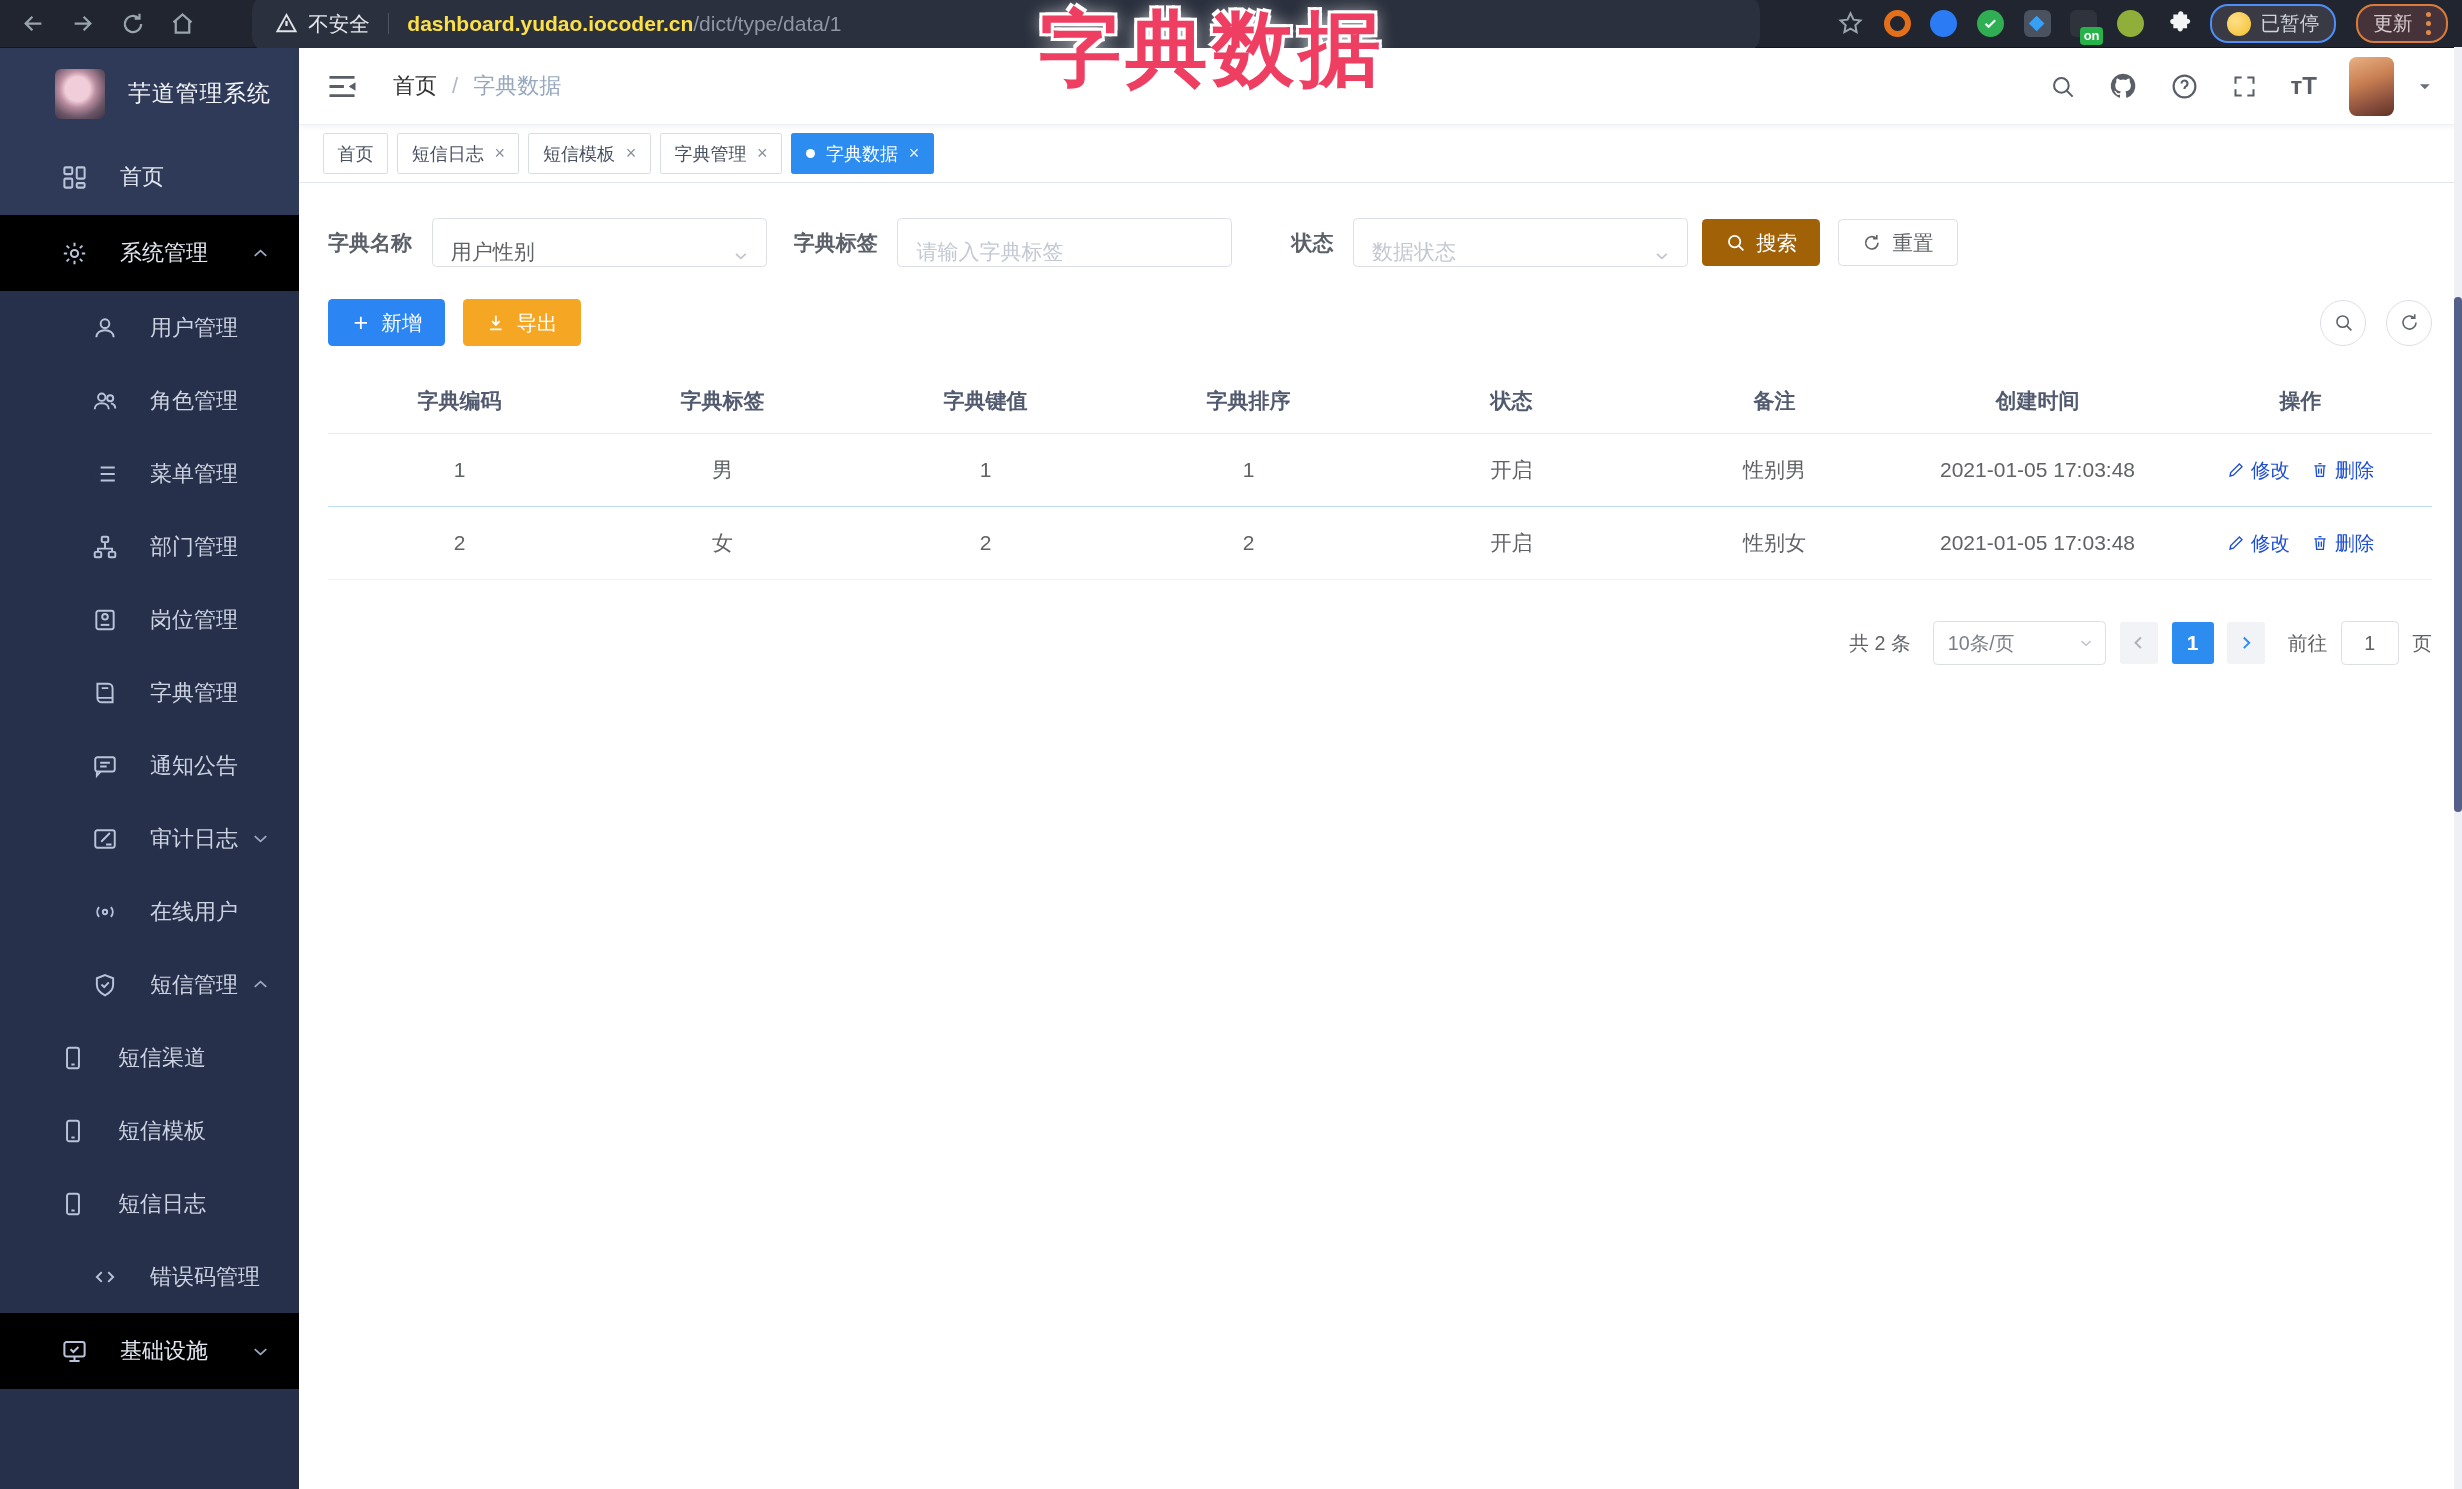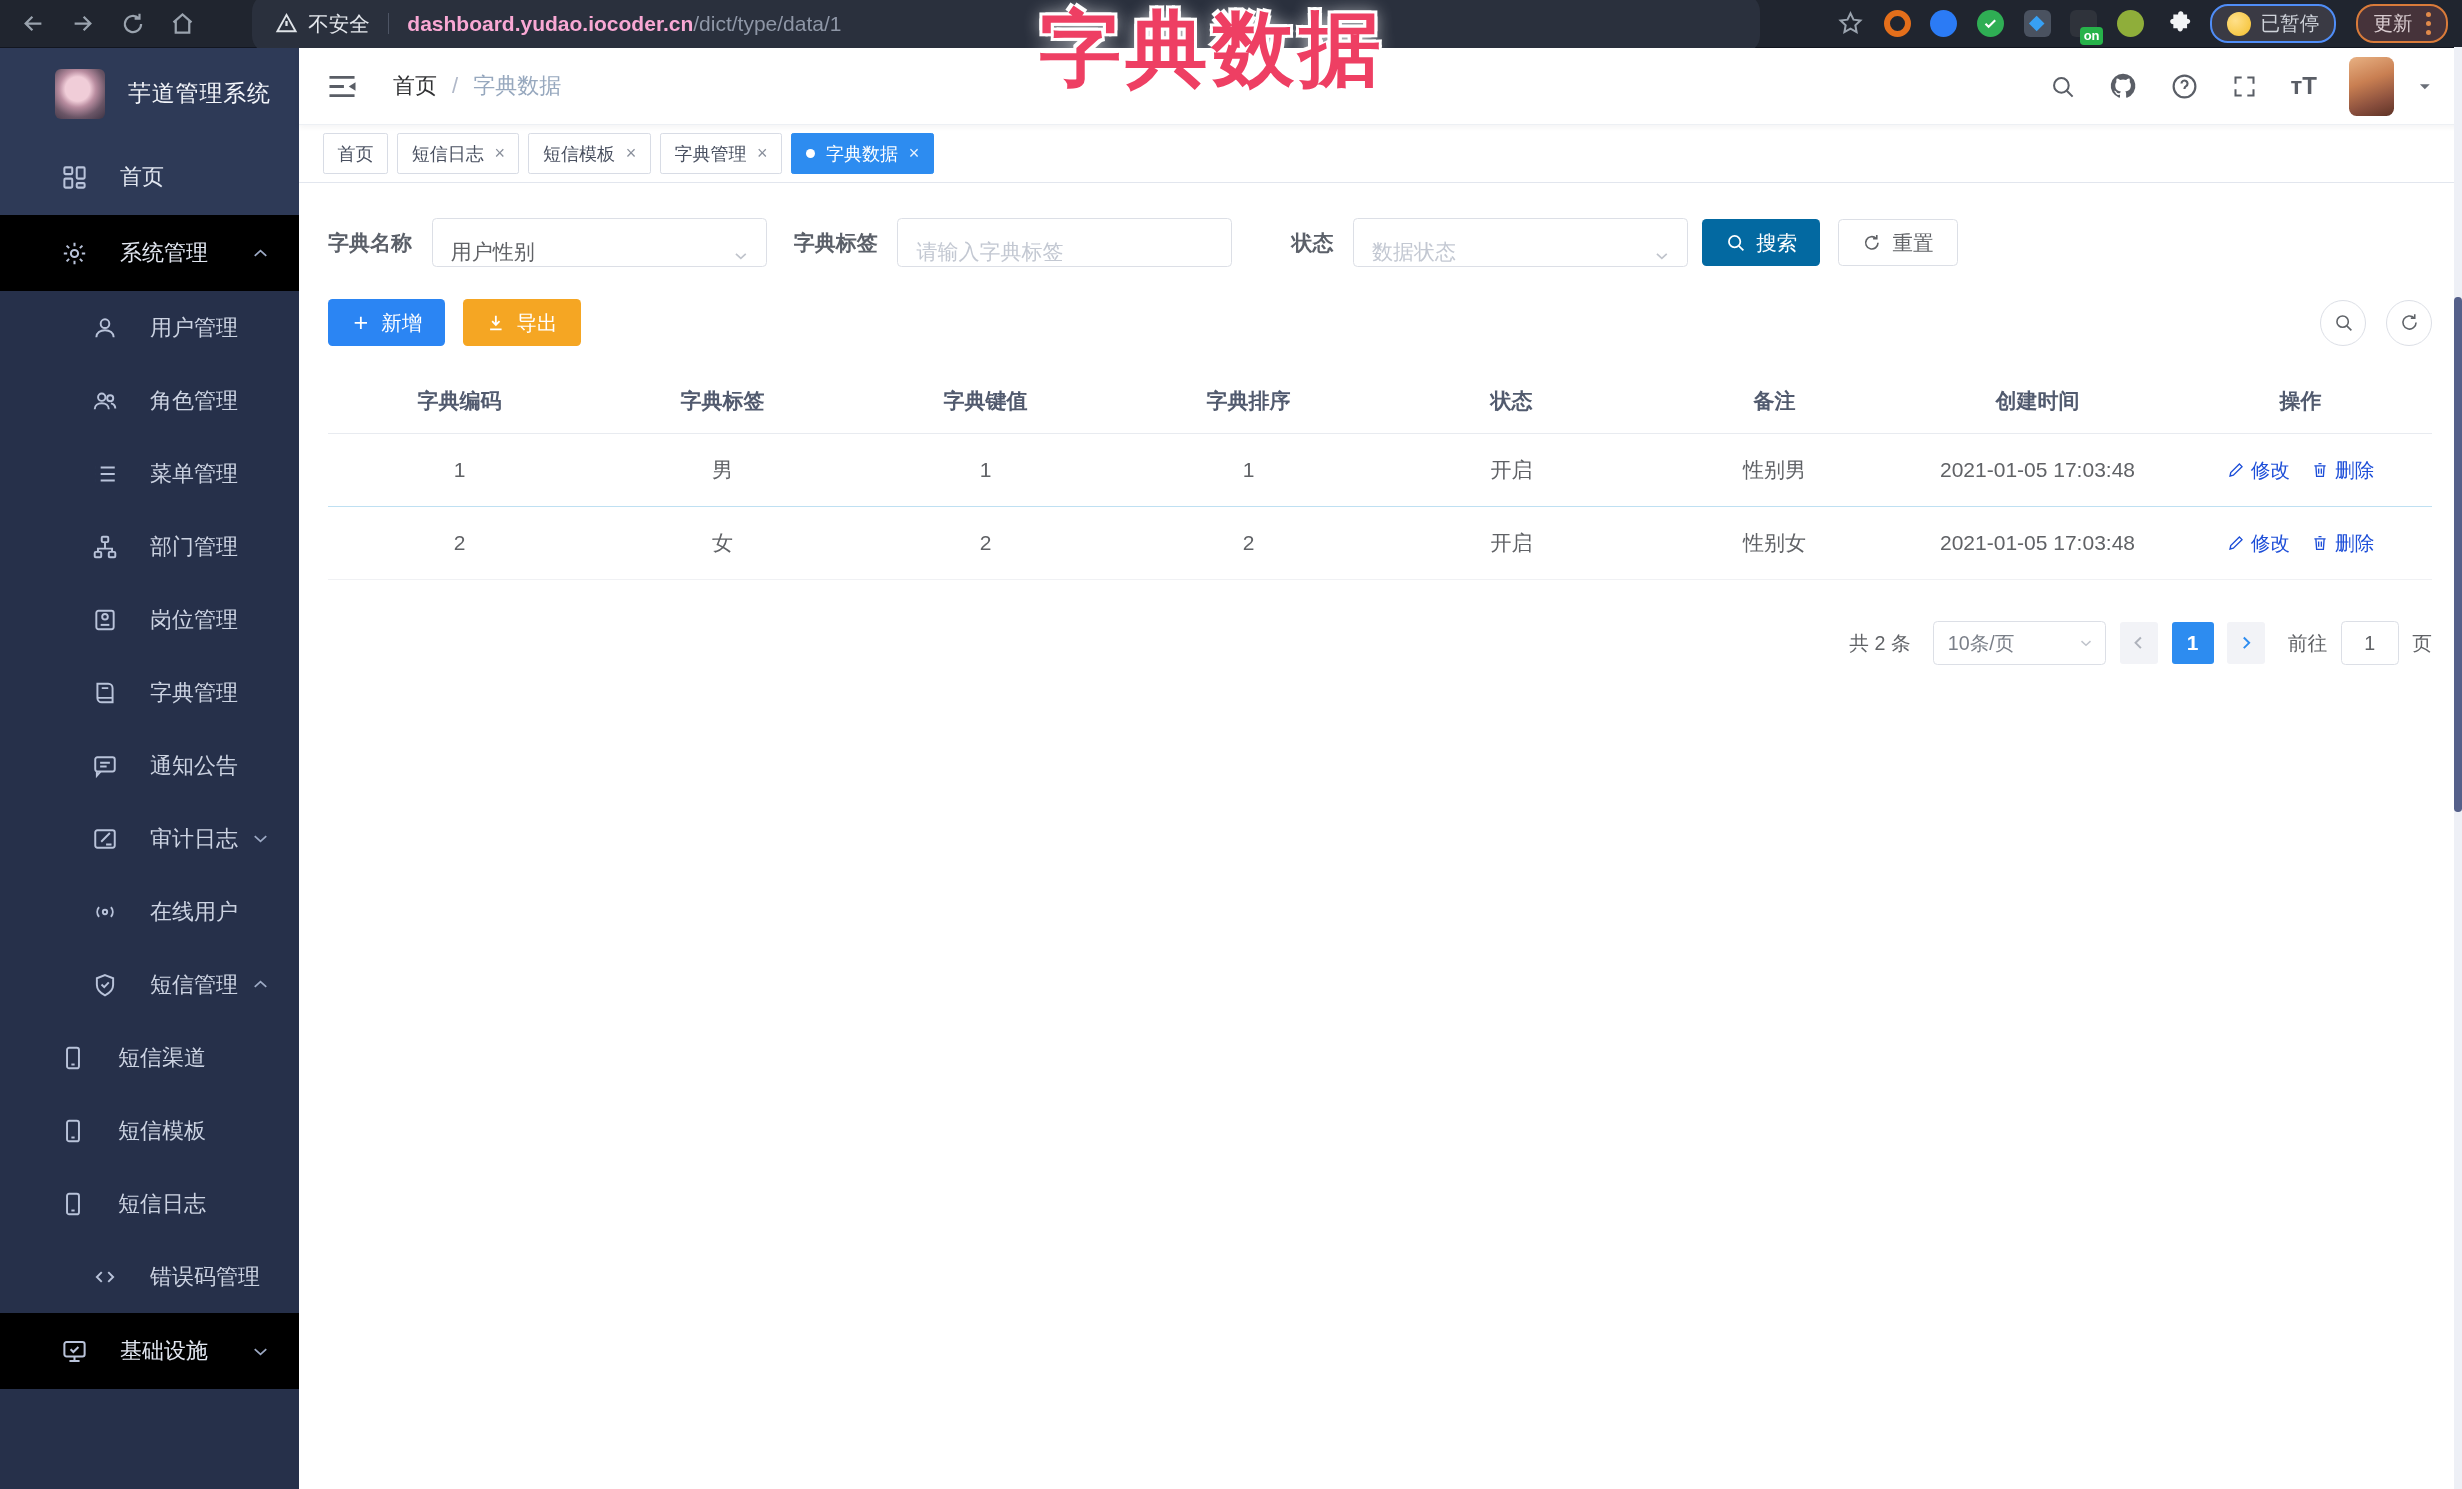--- a/index.html
+++ b/index.html
@@ -6,21 +6,21 @@
   #screen{position:relative;width:2462px;height:1490px;overflow:hidden;background:#fff;
           font-family:"Liberation Sans","DejaVu Sans",sans-serif;-webkit-font-smoothing:antialiased}
   svg{display:block}
 
   
   .bbar{height:47px;background:#20252f;display:flex;align-items:center;border-bottom:1.5px solid #121620}
   .bico{width:33px;height:33px;margin-left:16.7px;display:flex;align-items:center;justify-content:center}
   .omni{height:35px;flex:0 0 auto;width:1462px;margin-left:53px;background:#2a303d;border-radius:17.4px;
         display:flex;align-items:center;padding:12px 23px;color:#e4e7ec;font-size:20.5px}
   .omni .sep{width:1.5px;height:21px;background:#4d5464;margin:0 18px}
-  .omni .host{font-weight:700;color:#f9a8d4;font-size:21px}
+  .omni .host{font-weight:700;color:#fde047;font-size:21px}
   .omni .path{color:#8e96a6;font-size:21px}
   .bright{margin-left:auto;display:flex;align-items:center;gap:19.7px;padding-right:13.6px}
   .ext{width:27px;height:27px;border-radius:50%;position:relative;flex:0 0 auto}
   .ext.ring{background:transparent;border:6.8px solid #e46f1b;width:15px;height:15px}
   .ext.blue{background:#2b7bf5}
   .ext.green{background:#2fae54;display:flex;align-items:center;justify-content:center}
   .ext.slate{background:#4a5260;border-radius:6px;display:flex;align-items:center;justify-content:center}
   .diamond{width:11.4px;height:11.4px;background:#37a0f4;transform:rotate(45deg)}
   .ext.dark{background:#2f333b;border-radius:6px}
   .onbadge{position:absolute;right:-6px;bottom:-7.6px;background:#27b24a;color:#fff;font-size:13px;
@@ -80,21 +80,21 @@
   .content{flex:1;padding:35px 30px 0 29px;position:relative;background:#fff}
   .filters{display:flex;align-items:center;font-size:21px;color:#5b6069}
   .flabel{font-weight:700;margin-right:19.7px;white-space:nowrap}
   .ctrl{width:297px;height:47px;border:0.8px solid #dcdfe6;border-radius:4.5px;display:flex;align-items:flex-end;
         padding:0 18px;position:relative;background:#fff;color:#606266;flex:0 0 auto}
   .ctrl .ph{color:#c3c8d2}
   .ctrl .chev{position:absolute;right:15px;color:#c0c4cc}
   .gap36{margin-right:27px}
   .btn{height:47px;border-radius:4.5px;display:inline-flex;align-items:center;gap:10.6px;font-size:20.5px;
        padding:0 23px;border:0;white-space:nowrap}
-  .btn-search{background:#0369a1;color:#fff;margin-left:13.6px}
+  .btn-search{background:#a16207;color:#fff;margin-left:13.6px}
   .btn-reset{background:#fff;border:0.8px solid #dcdfe6;color:#606266;margin-left:18px}
   .toolbar{margin-top:32px;display:flex;align-items:center}
   .btn-add{background:#2b85f3;color:#fff}
   .btn-export{background:#f5a623;color:#fff;margin-left:18px}
   .tool-right{margin-left:auto;display:flex;gap:19.7px;align-items:center}
   .circle-btn{width:44px;height:44px;border:0.8px solid #dcdfe6;border-radius:50%;background:#fff;
               display:flex;align-items:center;justify-content:center;color:#5f6368}
 
   
   .table{margin-top:23px}

